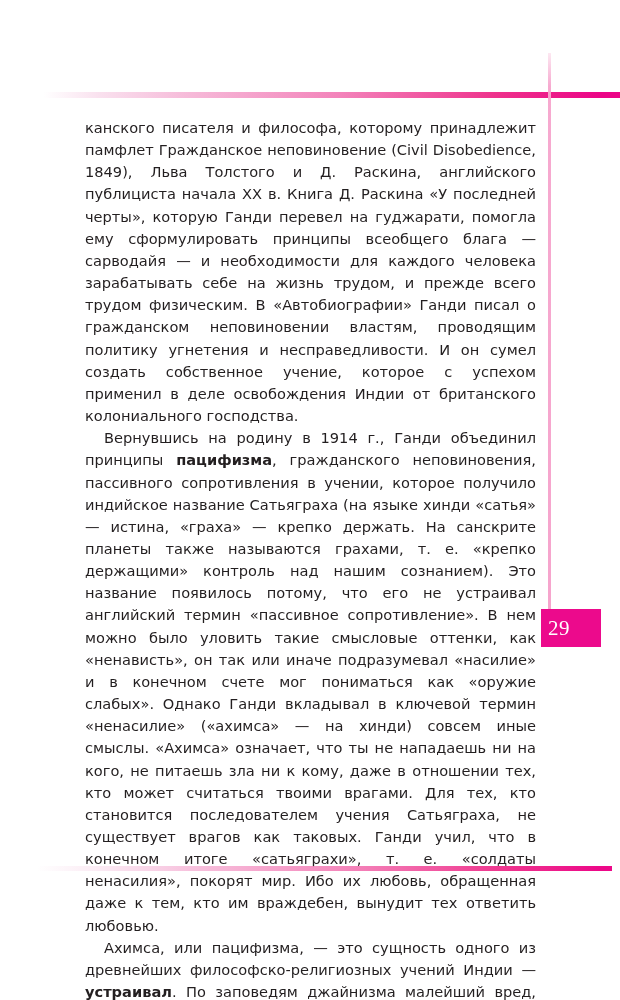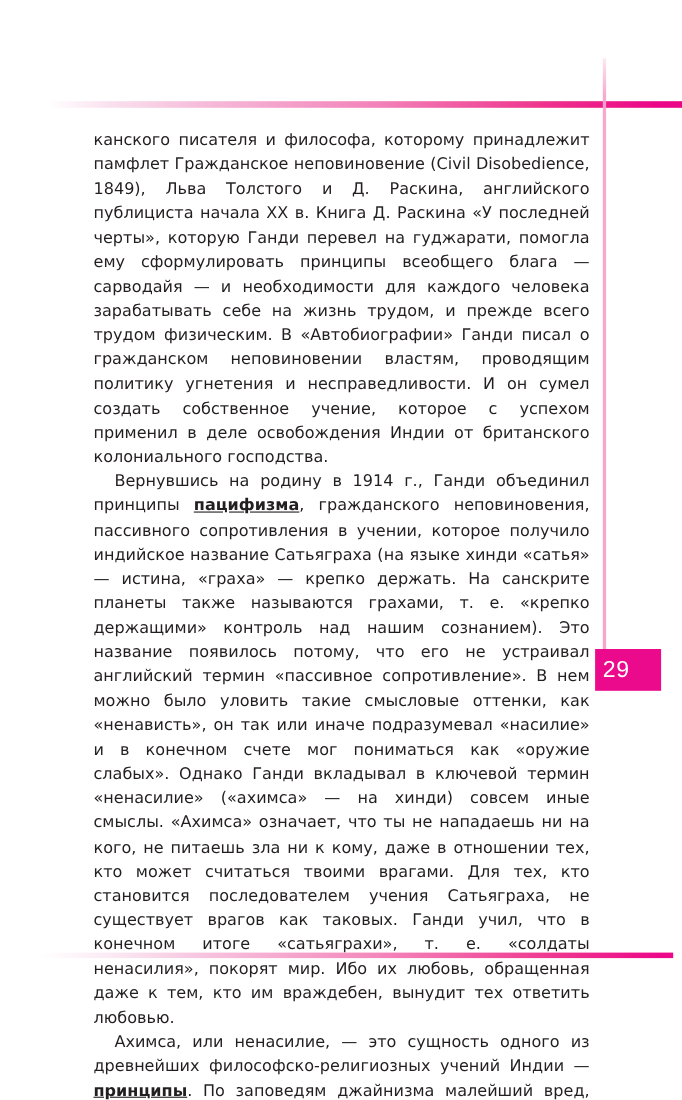--- a/index.html
+++ b/index.html
@@ -64,26 +64,26 @@
     background: linear-gradient(to bottom,
         rgba(248,190,217,0.35) 0%,
         rgba(246,165,205,0.95) 6%,
         rgba(246,165,205,1) 100%);
   }
 
   
   .page-number {
     position: absolute;
     left: 541px;
-    top: 590px;
+    top: 609px;
     width: 60px;
     height: 38px;
     background: #ec0a8c;
     color: #ffffff;
-    font-family: Liberation Sans, sans-serif;
+    font-family: Liberation Serif, serif;
     font-size: 21px;
     line-height: 38px;
     text-align: left;
     padding-left: 7px;
     box-sizing: border-box;
     letter-spacing: 0.5px;
   }
 
   
   .text-column {
@@ -104,34 +104,34 @@
     text-indent: 0;
     text-align: justify;
   }
   .text-column p.indent {
     text-indent: 19px;
   }
   .text-column p:last-child {
     text-align: justify;
   }
   .it { }
-  .bd { font-weight: bold; text-decoration: underline; }
+  .bd { font-weight: bold; }
 </style>
 </head>
 <body>
 
 <div class="page">
 
   <div class="rule-top"></div>
 
   <div class="rule-vertical"></div>
 
   <div class="page-number">29</div>
 
   <div class="text-column" id="text-column">
       <p><span>канского писателя и философа, которому принадлежит памфлет </span><span class="it">Гражданское неповиновение</span><span> (</span><span class="it">Civil Disobedience</span><span>, 1849), Льва Толстого и Д. Раскина, английского публициста начала XX в. Книга Д. Раскина «У последней черты», которую Ганди перевел на гуджарати, помогла ему сформулировать принципы всеобщего блага — </span><span class="it">сарводайя</span><span> — и необходимости для каждого человека зарабатывать себе на жизнь трудом, и прежде всего трудом физическим. В «Автобиографии» Ганди писал о гражданском неповиновении властям, проводящим политику угнетения и несправедливости. И он сумел создать собственное учение, которое с успехом применил в деле освобождения Индии от британского колониального господства.</span></p>
       <p class="indent"><span>Вернувшись на родину в 1914 г., Ганди объединил принципы </span><span class="bd">пацифизма</span><span>, гражданского неповиновения, пассивного сопротивления в учении, которое получило индийское название </span><span class="it">Сатьяграха</span><span> (на языке хинди «сатья» — истина, «граха» — крепко держать. На санскрите планеты также называются грахами, т. е. «крепко держащими» контроль над нашим сознанием). Это название появилось потому, что его не устраивал английский термин «пассивное сопротивление». В нем можно было уловить такие смысловые оттенки, как «ненависть», он так или иначе подразумевал «насилие» и в конечном счете мог пониматься как «оружие слабых». Однако Ганди вкладывал в ключевой термин «ненасилие» («ахимса» — на хинди) совсем иные смыслы. «Ахимса» означает, что ты не нападаешь ни на кого, не питаешь зла ни к кому, даже в отношении тех, кто может считаться твоими врагами. Для тех, кто становится последователем учения Сатьяграха, не существует врагов как таковых. Ганди учил, что в конечном итоге «сатьяграхи», т. е. «солдаты ненасилия», покорят мир. Ибо их любовь, обращенная даже к тем, кто им враждебен, вынудит тех ответить любовью.</span></p>
-      <p class="indent"><span>Ахимса, или ненасилие, — это сущность одного из древнейших философско-религиозных учений Индии — </span><span class="bd">принципы</span><span>. По заповедям джайнизма малейший вред, причиненный другому существу, считается серьезным кармическим грехом. Махатма Ганди воспринял джайнизм под влиянием своей матери, которая была искренней сто-</span></p>
+      <p class="indent"><span>Ахимса, или пацифизма, — это сущность одного из древнейших философско-религиозных учений Индии — </span><span class="bd">устраивал</span><span>. По заповедям джайнизма малейший вред, причиненный другому существу, считается серьезным кармическим грехом. Махатма Ганди воспринял джайнизм под влиянием своей матери, которая была искренней сто-</span></p>
     </div>
 
   <div class="rule-bottom"></div>
 
 </div>
 
 </body></html>

